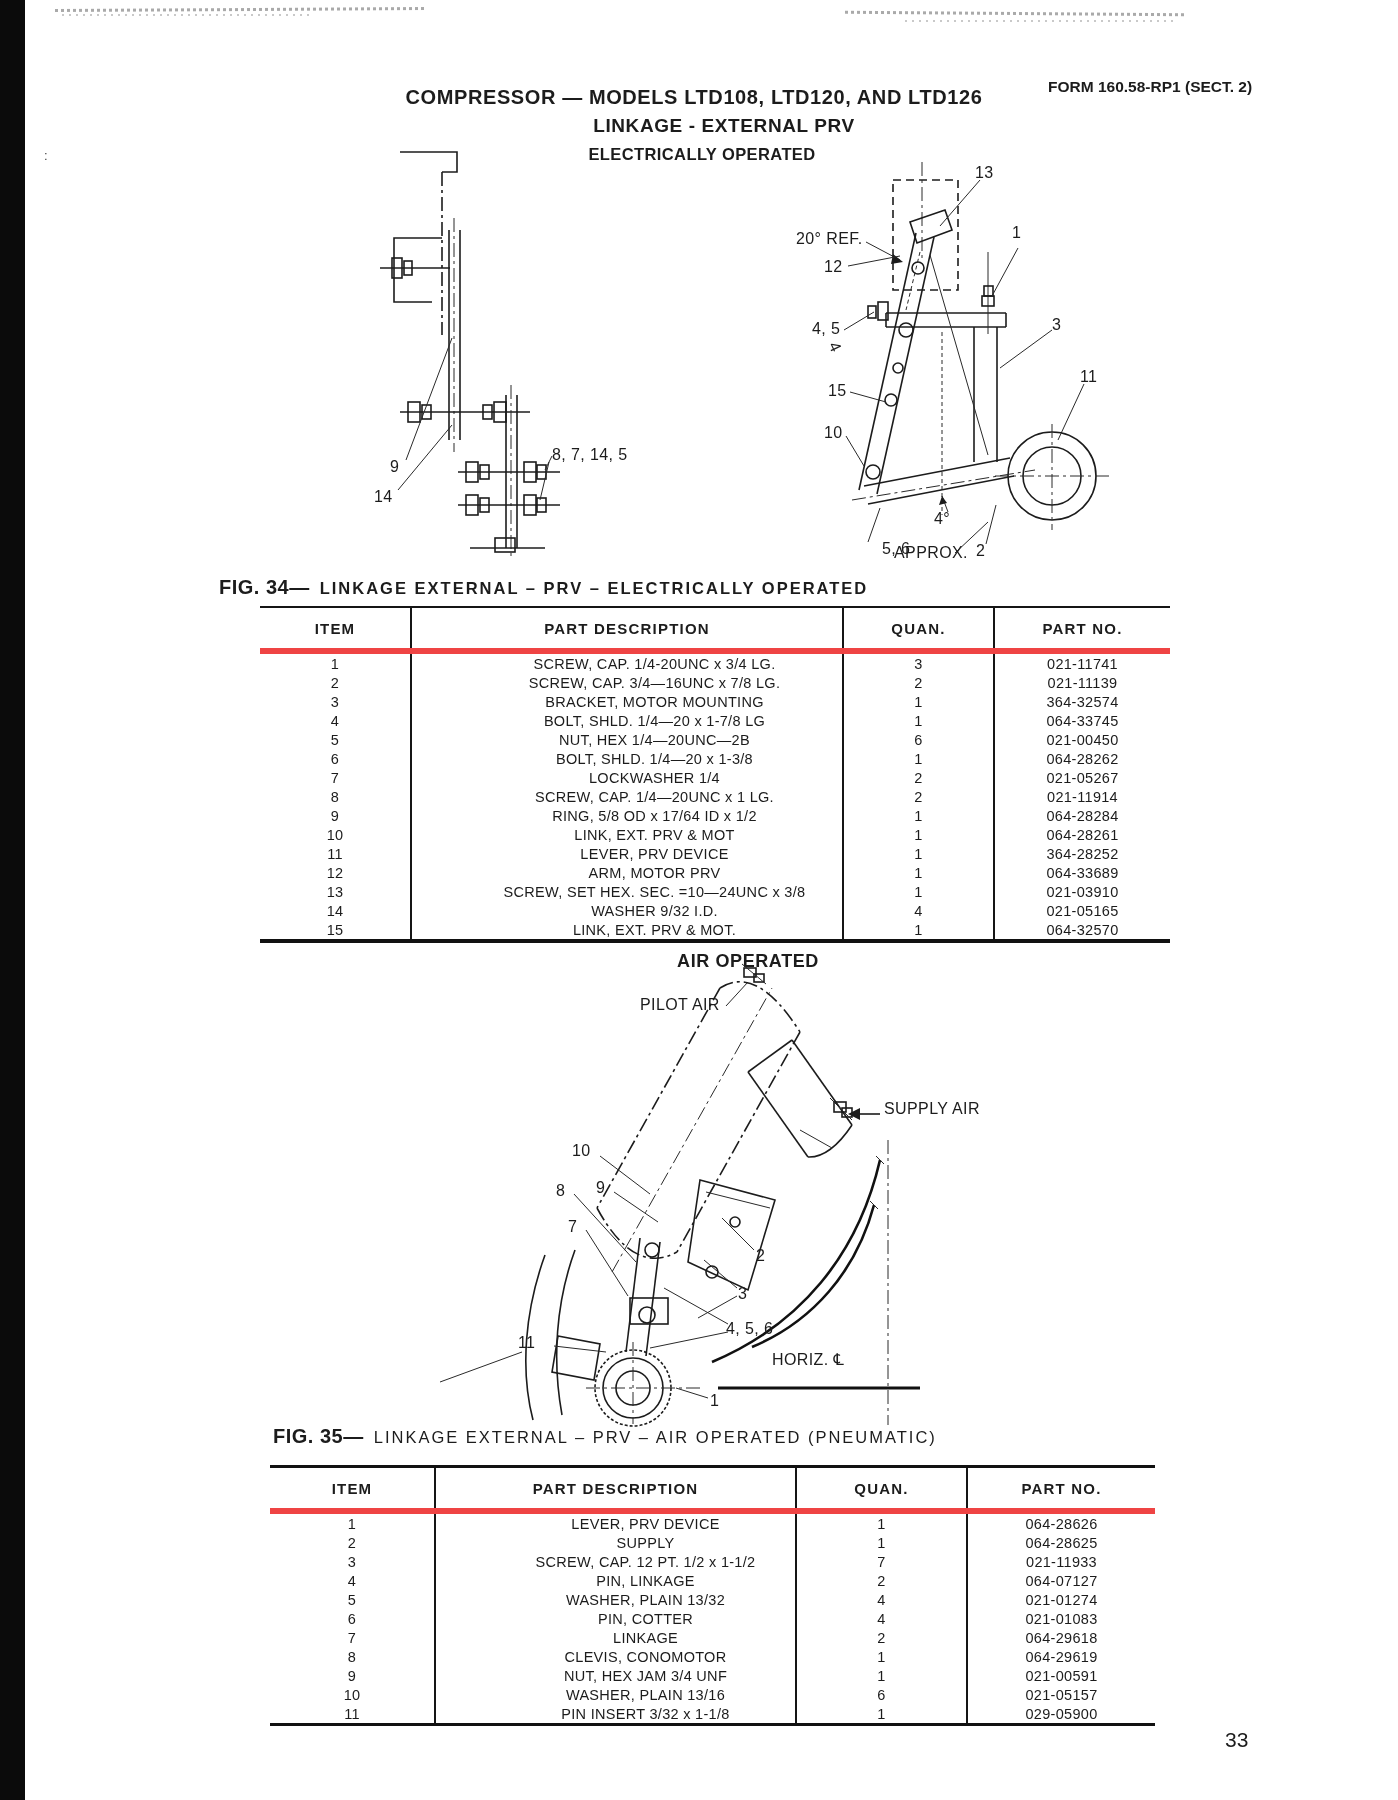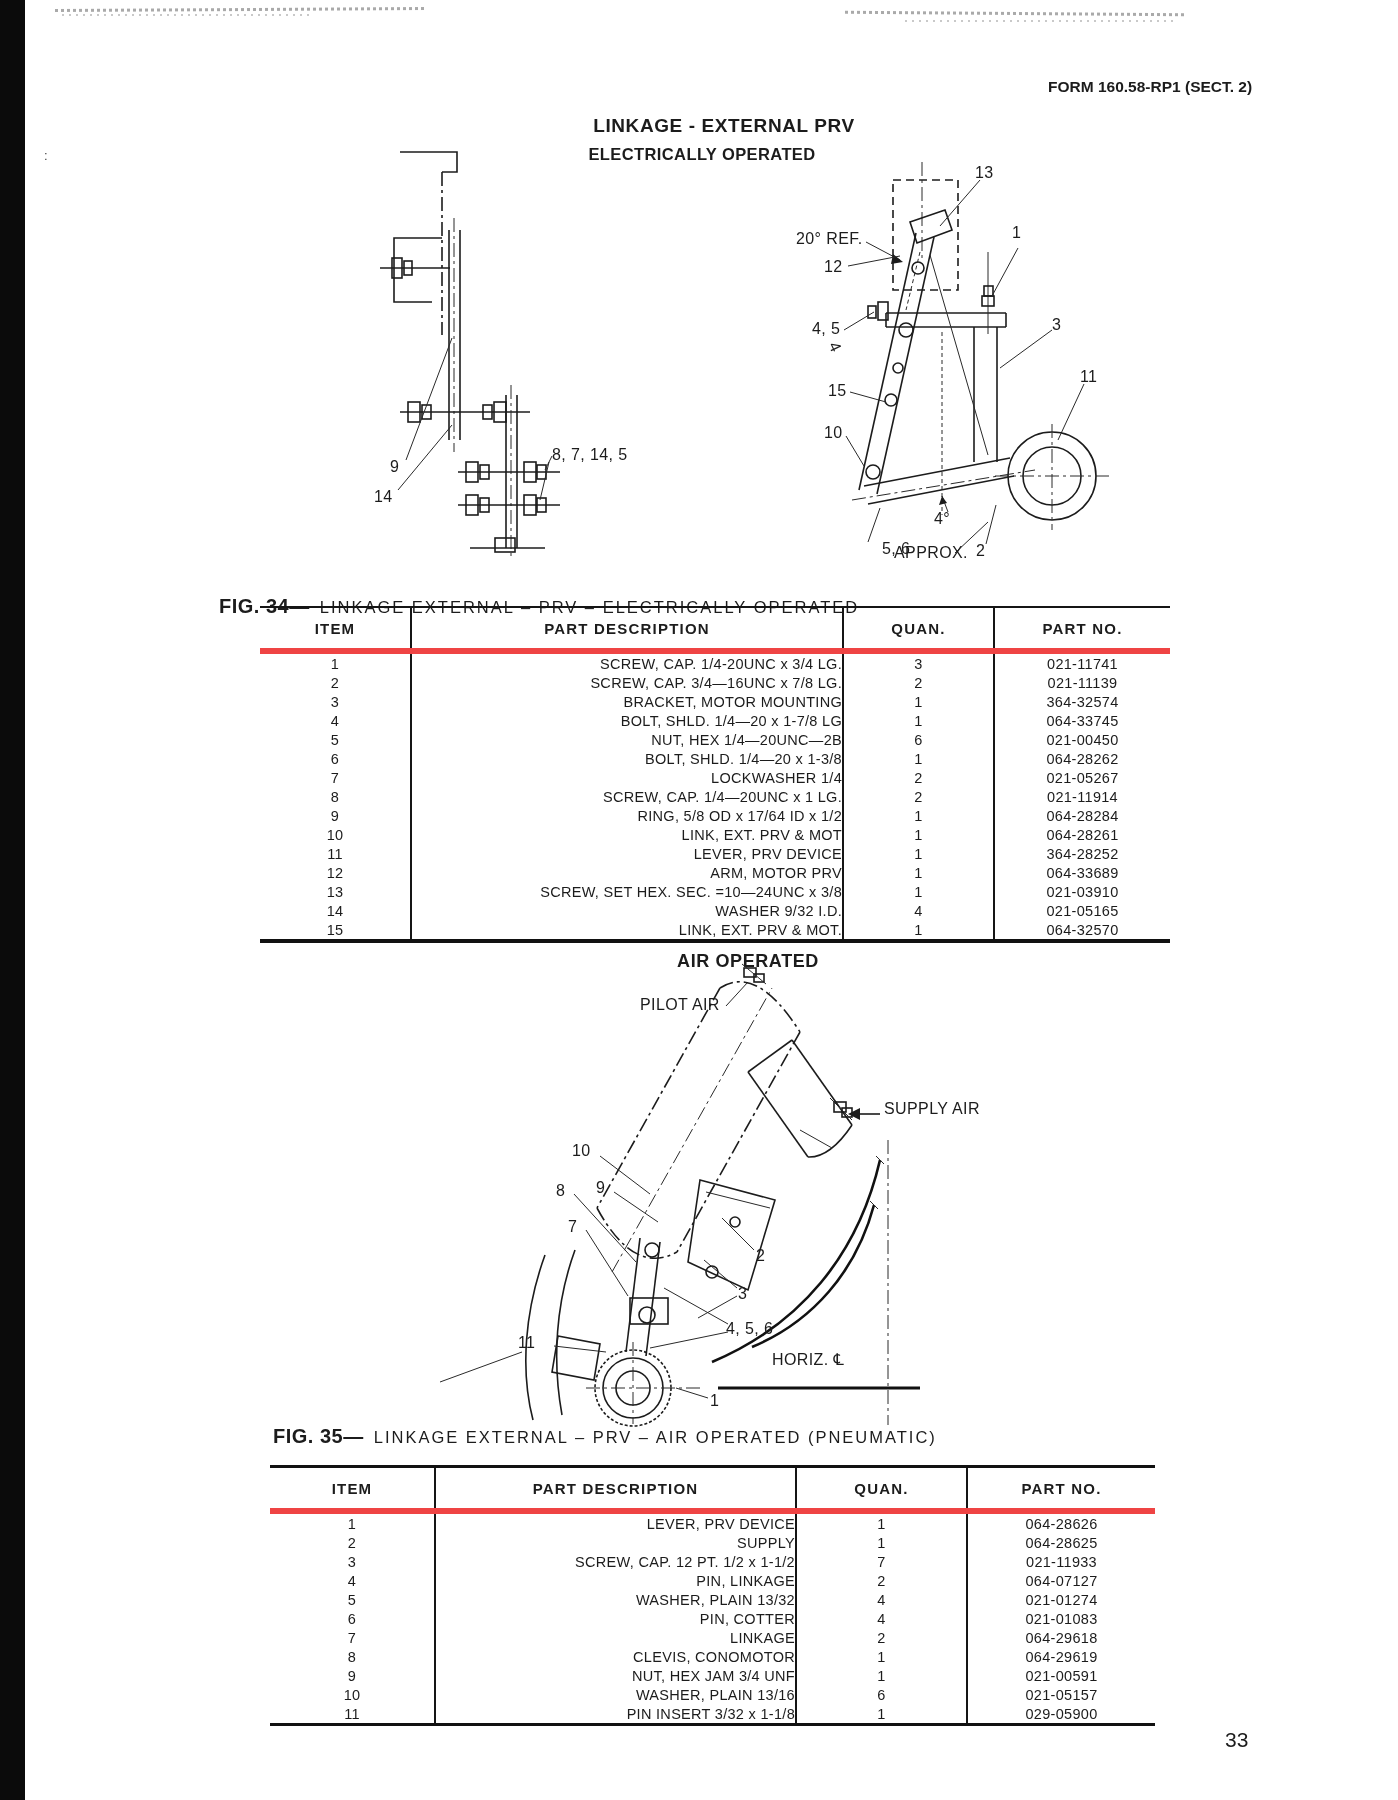--- a/index.html
+++ b/index.html
@@ -13,31 +13,31 @@
   .t1{left:294px;top:86px;width:800px;font-size:20px;}
   .t2{left:324px;top:115px;width:800px;font-size:19px;}
   .t3{left:302px;top:145px;width:800px;font-size:16.5px;letter-spacing:.4px;}
   .form-no{left:1048px;top:78px;font-size:15.5px;font-weight:700;}
   .colon{left:44px;top:148px;font-size:13px;color:#444;}
   .fig-label{position:absolute;font-size:16px;letter-spacing:.4px;white-space:nowrap;}
   .fig-label.rot{transform:rotate(65deg);transform-origin:center;}
   .subtitle35{left:598px;top:951px;width:300px;font-size:18px;}
   .caption{font-size:16.5px;letter-spacing:2px;white-space:nowrap;}
   .caption b{font-size:20px;letter-spacing:.5px;margin-right:10px;}
-  .cap34{left:219px;top:595px;}
+  .cap34{left:219px;top:576px;font-weight:bold;}
   .cap35{left:273px;top:1425px;}
   .page-num{left:1225px;top:1728px;font-size:21px;font-weight:400;}
   table.parts{border-collapse:collapse;table-layout:fixed;width:100%;
       border-top:2px solid #151515;border-bottom:4px solid #111;}
   table.parts th{font-size:15px;font-weight:700;letter-spacing:1.2px;height:38px;
       border-bottom:6px solid #ef4444;}
   table.parts td{font-size:14.5px;height:19px;padding:0;letter-spacing:.3px;
       vertical-align:middle;text-align:center;overflow:hidden;white-space:nowrap;}
   table.parts th:not(:last-child), table.parts td:not(:last-child){border-right:2px solid #151515;}
-  table.parts td.desc{text-align:right;}
+  table.parts td.desc{text-align:center;}
   #table1 td.desc{padding-left:55px;}
   #table2 td.desc{padding-left:60px;}
   #table2{border-top:3px solid #111;border-bottom:3px solid #111;}
   .tbl1{left:260px;top:606px;width:910px;}
   .tbl2{left:270px;top:1465px;width:885px;}
   svg .s{stroke:#1c1c1c;stroke-width:1.6;fill:none;}
   svg .thin{stroke:#2a2a2a;stroke-width:1;fill:none;}
   svg .sw25{stroke:#111;stroke-width:2.6;fill:none;}
   svg .sw3{stroke:#111;stroke-width:3.2;fill:none;}
   svg .dash{stroke-dasharray:8 5;}
@@ -51,20 +51,21 @@
 
 <div class="page">
 
   <div class="abs scan-edge"></div>
   <div class="abs noise" style="left:55px;top:8px;width:370px;height:3px;transform:rotate(-0.3deg);"></div>
   <div class="abs noise2" style="left:62px;top:14px;width:250px;height:2px;"></div>
   <div class="abs noise" style="left:845px;top:12px;width:340px;height:3px;transform:rotate(0.4deg);"></div>
   <div class="abs noise2" style="left:905px;top:20px;width:270px;height:2px;"></div>
   <div class="abs colon">:</div>
 
+  <div class="abs title t1">COMPRESSOR — MODELS LTD108, LTD120, AND LTD126</div>
   <div class="abs form-no">FORM 160.58-RP1 (SECT. 2)</div>
   <div class="abs title t2">LINKAGE - EXTERNAL PRV</div>
   <div class="abs title t3">ELECTRICALLY OPERATED</div>
 
   <svg class="abs" style="left:340px;top:140px;" width="800" height="430" viewBox="340 140 800 430">
 
     <path class="s" d="M400,152 H457 V172 H442"></path>
     <line class="s cdash" x1="442" y1="172" x2="442" y2="335"></line>
     <path class="s" d="M442,238 H394 V302 H432"></path>
     <line class="s" x1="380" y1="268" x2="450" y2="268"></line>

